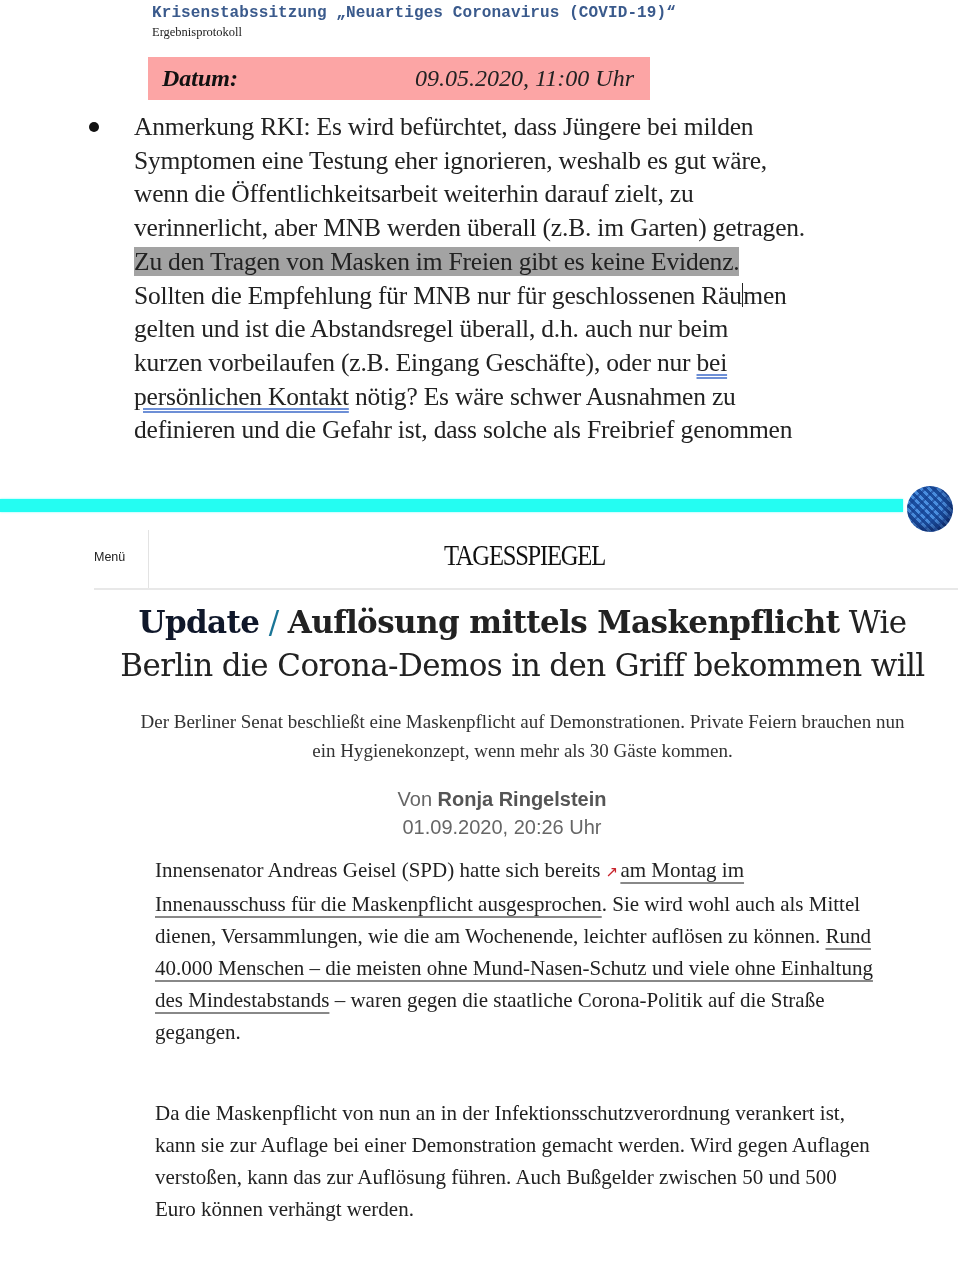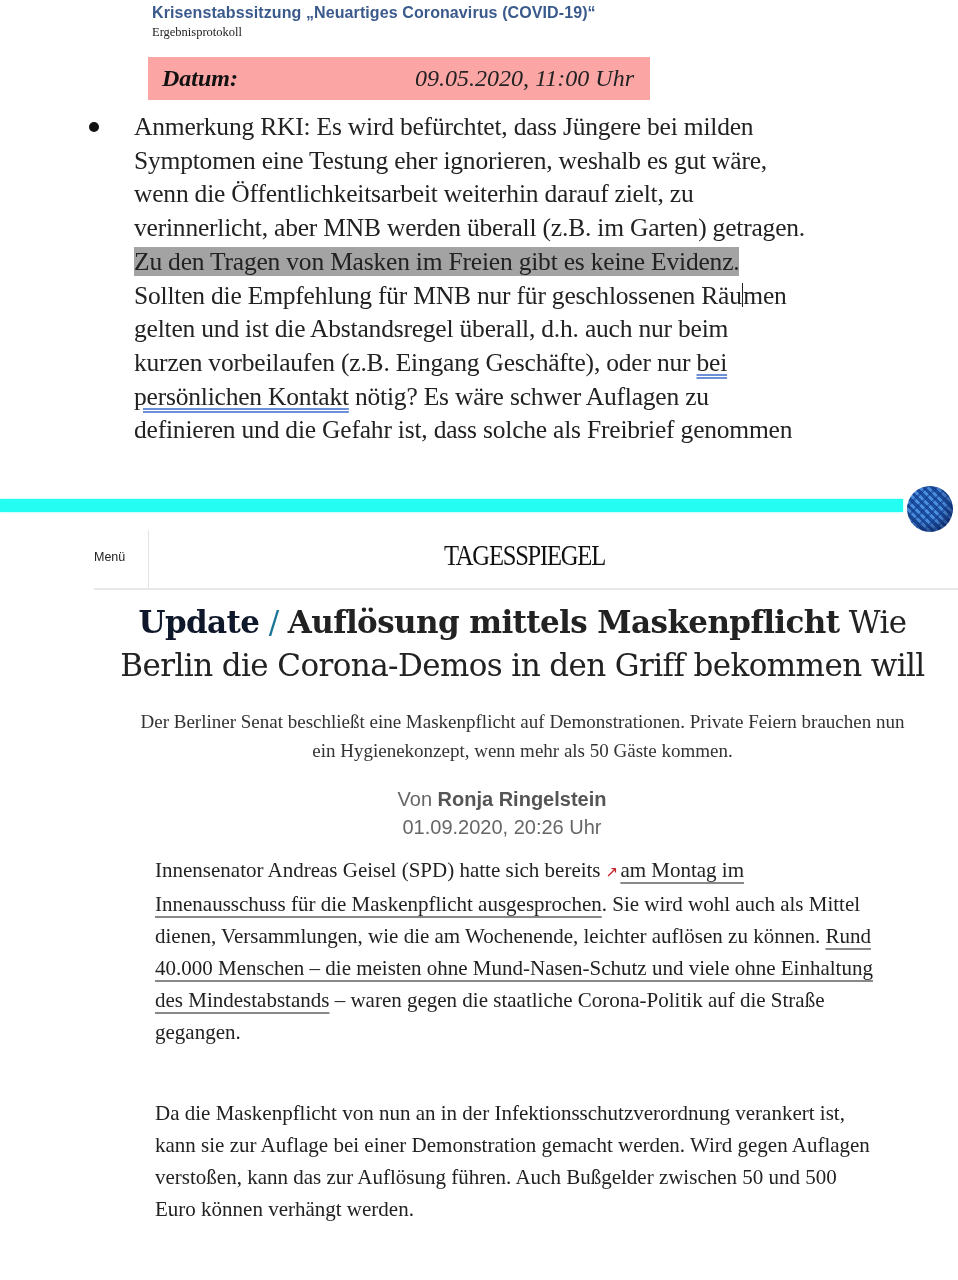--- a/index.html
+++ b/index.html
@@ -1,19 +1,19 @@
 <!DOCTYPE html>
 <html><head>
 <meta charset="utf-8">
 <style>
   html, body { margin:0; padding:0; background:#ffffff; }
   body { width:958px; height:1280px; position:relative; overflow:hidden; font-family:"Liberation Serif", serif; color:#1a1a1a; }
 
   
-  .doc-title { position:absolute; left:152px; top:4px; font-family:Liberation Sans, sans-serif; font-weight:bold; font-size:16px; color:#3a5a8c; letter-spacing:0.1px; }
+  .doc-title { position:absolute; left:152px; top:4px; font-family:Liberation Mono, monospace; font-weight:bold; font-size:16px; color:#3a5a8c; letter-spacing:0.1px; }
   .doc-subtitle { position:absolute; left:152px; top:25px; font-family:"Liberation Serif", serif; font-size:12.5px; color:#222; }
   .date-bar { position:absolute; left:148px; top:57px; width:502px; height:43px; background:#fca5a5; }
   .date-label { position:absolute; left:14px; top:8px; font-family:"Liberation Serif", serif; font-style:italic; font-weight:bold; font-size:24px; color:#111; }
   .date-value { position:absolute; right:16px; top:8px; font-family:"Liberation Serif", serif; font-style:italic; font-size:24px; color:#222; }
 
   .bullet-dot { position:absolute; left:89px; top:122px; width:10px; height:10px; border-radius:50%; background:#111; }
   .protocol-text { position:absolute; left:134px; top:110px; width:815px; font-family:"Liberation Serif", serif; font-size:25.5px; line-height:33.7px; color:#222; letter-spacing:-0.2px; }
   .protocol-text .hl { background:#a3a3a3; }
   .protocol-text .wavy { text-decoration:underline; text-decoration-color:#6d8fd6; text-decoration-style:double; text-underline-offset:3px; }
   .protocol-text .line { display:block; white-space:nowrap; }
@@ -60,38 +60,38 @@
 <div class="bullet-dot"></div>
 <div class="protocol-text">
   <span class="line">Anmerkung RKI: Es wird befürchtet, dass Jüngere bei milden</span>
   <span class="line">Symptomen eine Testung eher ignorieren, weshalb es gut wäre,</span>
   <span class="line">wenn die Öffentlichkeitsarbeit weiterhin darauf zielt, zu</span>
   <span class="line">verinnerlicht, aber MNB werden überall (z.B. im Garten) getragen.</span>
   <span class="line"><span class="hl">Zu den Tragen von Masken im Freien gibt es keine Evidenz.</span></span>
   <span class="line"><span>Sollten die Empfehlung für MNB nur für geschlossenen Räu</span><span class="cursor"></span><span>men</span></span>
   <span class="line">gelten und ist die Abstandsregel überall, d.h. auch nur beim</span>
   <span class="line"><span>kurzen vorbeilaufen (z.B. Eingang Geschäfte), oder nur </span><span class="wavy">bei</span></span>
-  <span class="line"><span class="wavy">persönlichen Kontakt</span><span> nötig? Es wäre schwer Auflagen zu</span></span>
+  <span class="line"><span class="wavy">persönlichen Kontakt</span><span> nötig? Es wäre schwer Ausnahmen zu</span></span>
   <span class="line">definieren und die Gefahr ist, dass solche als Freibrief genommen</span>
 </div>
 
 <div class="cyan-bar"></div>
 <div class="globe"></div>
 
 <div class="ts-header">
   <span class="menu-btn">Menü</span>
   <div class="menu-divider"></div>
   <span class="logo">TAGESSPIEGEL</span>
 </div>
 
 <h1 class="headline" style="margin:0;font-weight:normal;">
   <span class="kicker">Update</span><span class="slash"> / </span><span class="strong">Auflösung mittels Maskenpflicht</span><span> Wie Berlin die Corona-Demos in den Griff bekommen will</span>
 </h1>
 
-<p class="teaser" style="margin:0;">Der Berliner Senat beschließt eine Maskenpflicht auf Demonstrationen. Private Feiern brauchen nun ein Hygienekonzept, wenn mehr als 50 Gäste kommen.</p>
+<p class="teaser" style="margin:0;">Der Berliner Senat beschließt eine Maskenpflicht auf Demonstrationen. Private Feiern brauchen nun ein Hygienekonzept, wenn mehr als 30 Gäste kommen.</p>
 
 <div class="byline">
   <div><span>Von </span><span class="author">Ronja Ringelstein</span></div>
   <div>01.09.2020, 20:26 Uhr</div>
 </div>
 
 <p class="para para1" style="margin:0;">
   <span>Innensenator Andreas Geisel (SPD) hatte sich bereits </span><span class="ext-arrow">↗</span><a class="lnk">am Montag im Innenausschuss für die Maskenpflicht ausgesprochen</a><span>. Sie wird wohl auch als Mittel dienen, Versammlungen, wie die am Wochenende, leichter auflösen zu können. </span><a class="lnk">Rund 40.000 Menschen – die meisten ohne Mund-Nasen-Schutz und viele ohne Einhaltung des Mindestabstands</a><span> – waren gegen die staatliche Corona-Politik auf die Straße gegangen.</span>
 </p>
 

